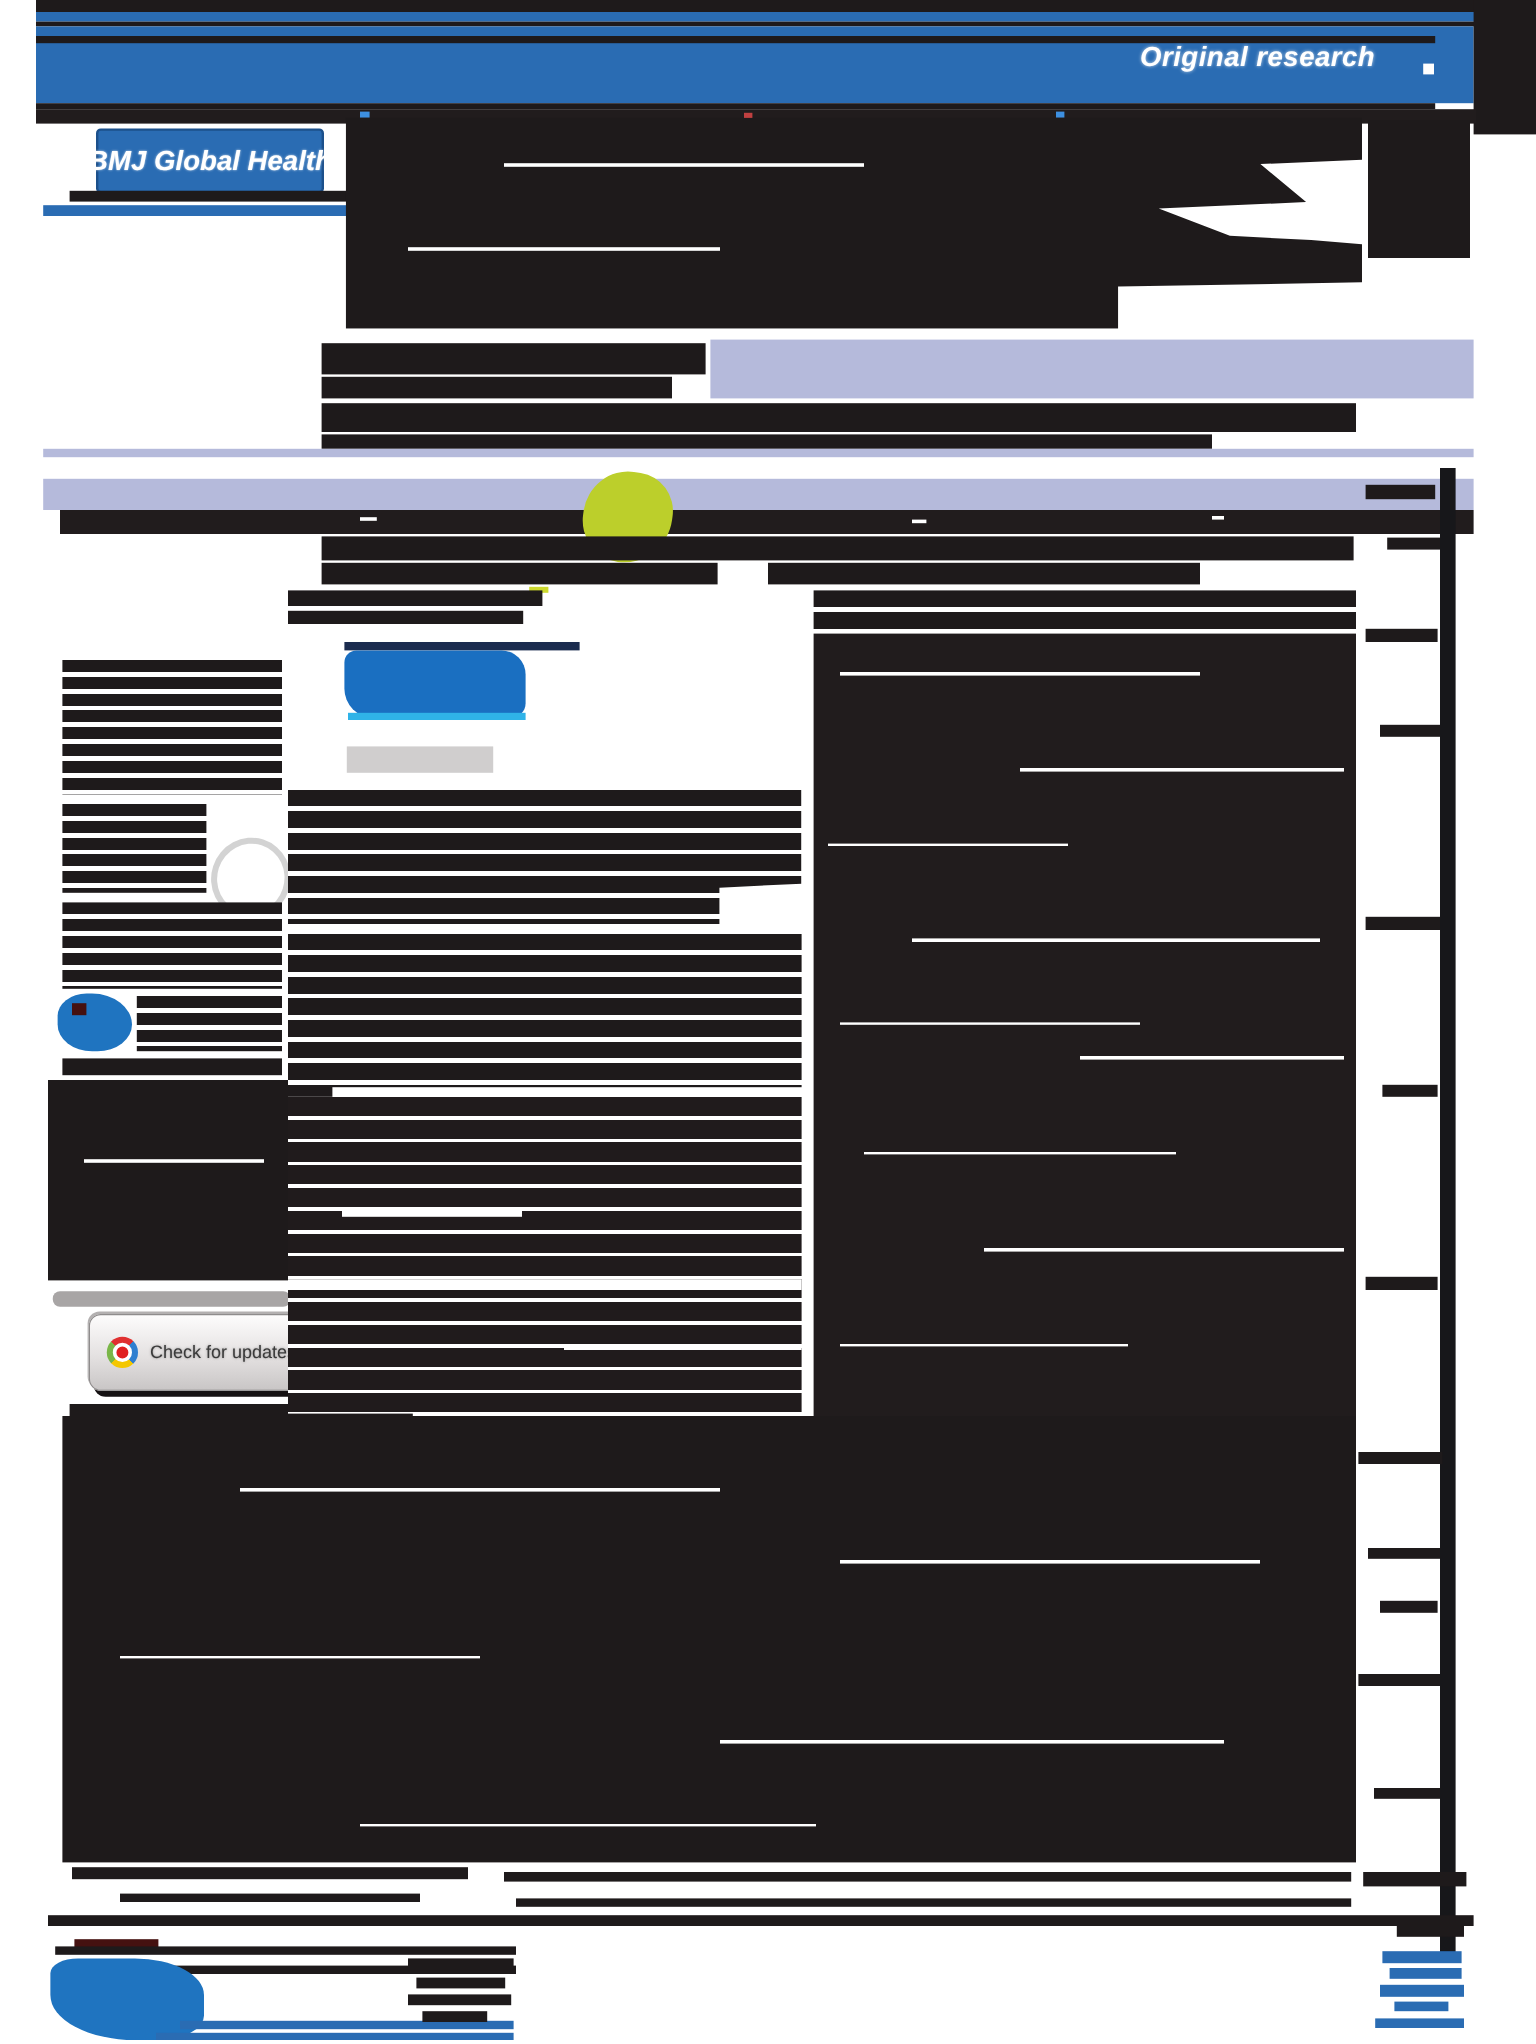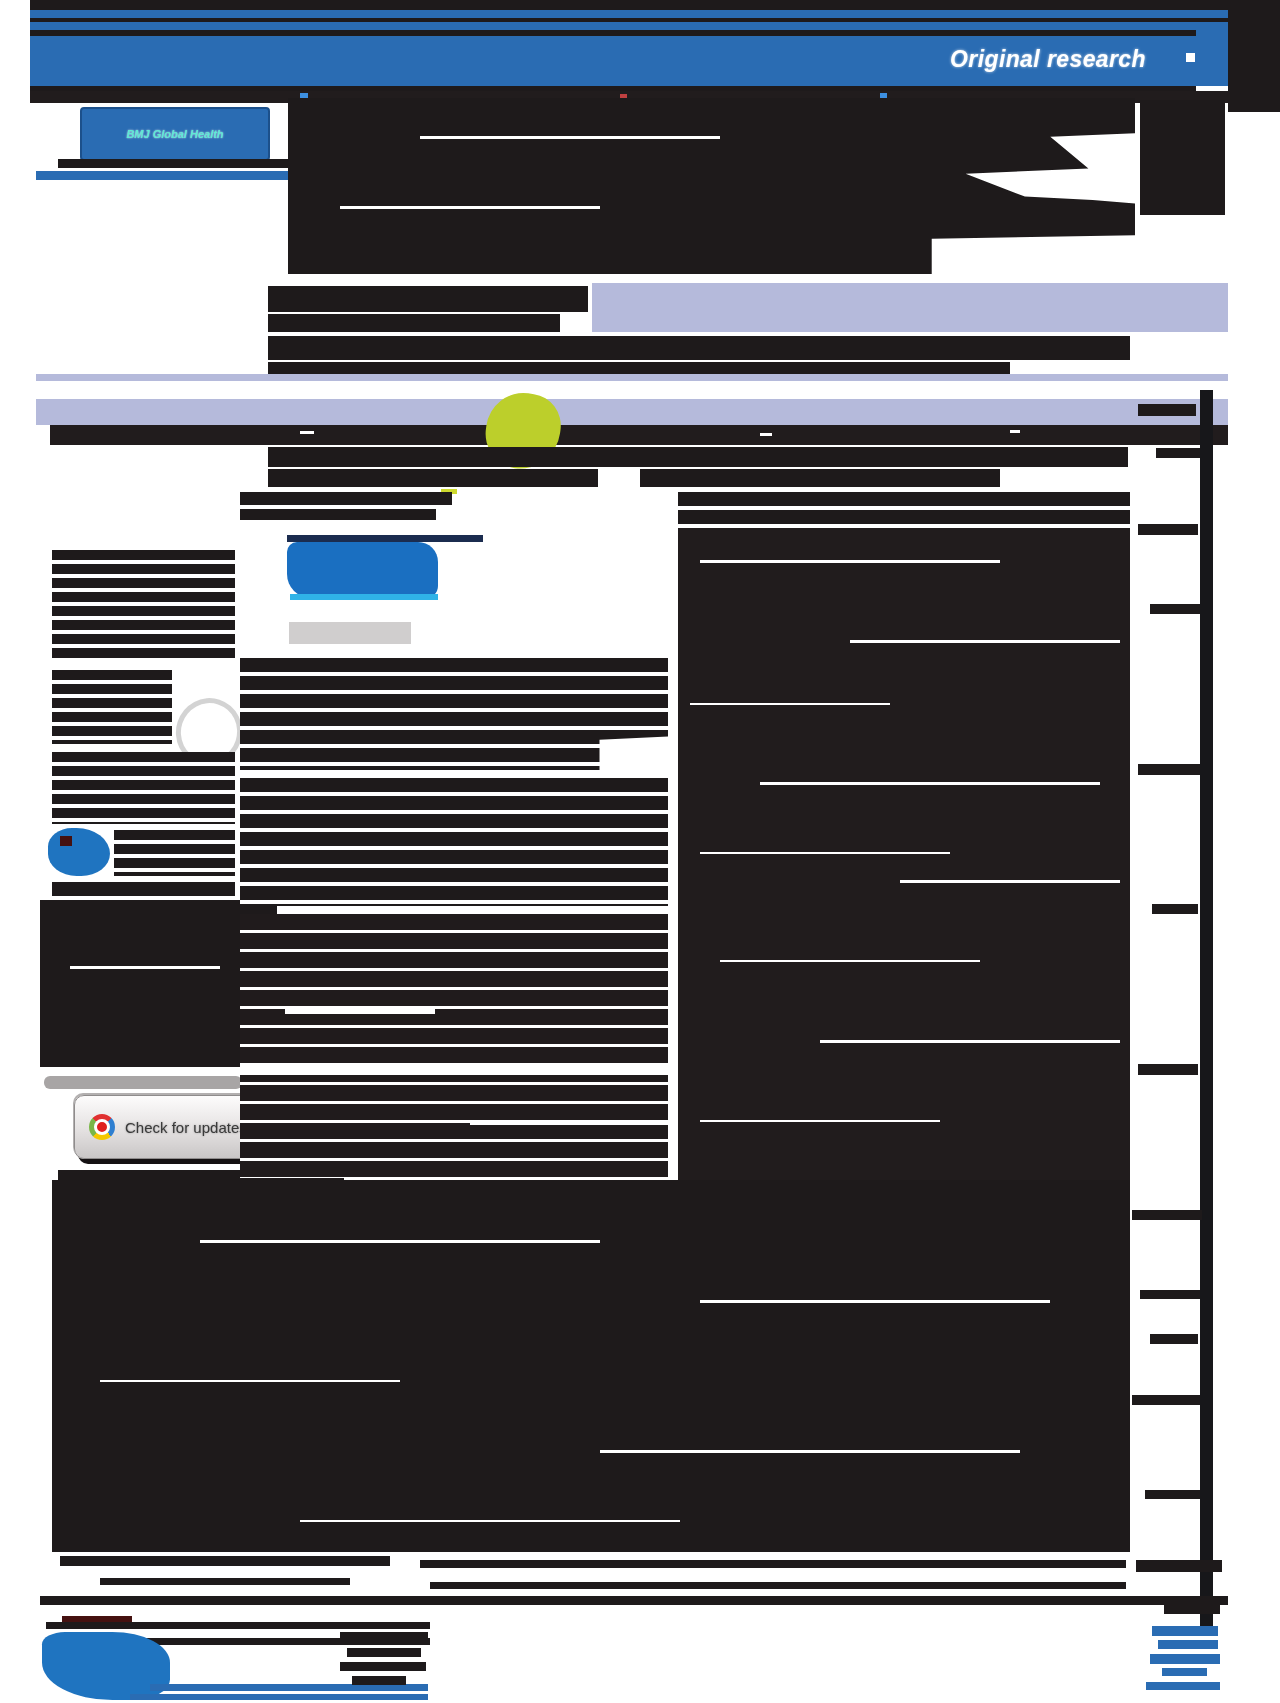--- a/index.html
+++ b/index.html
@@ -12,21 +12,21 @@
   .lav{background:#b5badb;}
   .wh{background:#ffffff;}
   
   .lines{background:repeating-linear-gradient(180deg,#1e1a1b 0 14px,#ffffff 14px 18px);}
   .lines-s{background:repeating-linear-gradient(180deg,#1e1a1b 0 10px,#ffffff 10px 14px);}
   .lines-d{background:repeating-linear-gradient(180deg,#201b1c 0 16px,#ffffff 16px 19px);}
   .hdr-label{color:#ffffff;font-weight:700;font-style:italic;font-size:23px;
              text-shadow:0 0 3px rgba(255,255,255,.75);letter-spacing:.4px;white-space:nowrap;}
   .logo-box{background:#2a6cb3;border:2px solid #1c508b;border-radius:4px;
             display:flex;align-items:center;justify-content:center;}
-  .logo-text{color:#5eead4;font-weight:700;font-style:italic;font-size:11px;
+  .logo-text{color:#ffffff;font-weight:700;font-style:italic;font-size:23px;
              text-shadow:0 0 2px rgba(255,255,255,.8);white-space:nowrap;}
   .abstract-blob{background:#1a6fc1;border-radius:10px 20px 12px 24px;}
   .orcid-blob{background:#bccf2b;border-radius:52% 44% 56% 48%;transform:rotate(8deg);}
   .ghost{background:#a9a6a6;opacity:.55;}
   .squiggle{border:5px solid rgba(130,130,130,.35);border-radius:50%;transform:rotate(18deg);background:transparent;}
   .blue-blob{background:#1f74c0;border-radius:42% 58% 50% 50%;}
   .check-btn{display:flex;align-items:center;gap:10px;padding-left:14px;box-sizing:border-box;
              background:linear-gradient(180deg,#fdfcfc 0%,#e4e1e1 55%,#c9c6c6 100%);
              border:1px solid #8f8c8c;border-radius:10px;
              box-shadow:4px 5px 0 #151112,-1px -2px 0 #b3b0b0;cursor:pointer;}
@@ -45,21 +45,21 @@
 <body>
 
 <div id="page">
 
   <div class="abs blk" style="left:30px;top:0;width:1250px;height:10px;"></div>
   <div class="abs blue" style="left:30px;top:10px;width:1250px;height:8px;"></div>
   <div class="abs blk" style="left:30px;top:18px;width:1250px;height:4px;"></div>
   <div class="abs blue" style="left:30px;top:22px;width:1198px;height:64px;"></div>
   <div class="abs blk" style="left:1228px;top:0;width:52px;height:112px;"></div>
   <div class="abs blk" style="left:30px;top:30px;width:1166px;height:6px;"></div>
-  <div class="abs hdr-label" style="left:950px;top:46px;">Original research</div>
+  <div class="abs hdr-label" style="left:950px;top:34px;">Original research</div>
   <div class="abs wh" style="left:1186px;top:53px;width:9px;height:9px;"></div>
   <div class="abs blk" style="left:30px;top:86px;width:1166px;height:5px;"></div>
   <div class="abs blk2" style="left:30px;top:91px;width:1200px;height:12px;"></div>
   <div class="abs" style="left:300px;top:93px;width:8px;height:5px;background:#3d8fe0;"></div>
   <div class="abs" style="left:620px;top:94px;width:7px;height:5px;background:#c04040;"></div>
   <div class="abs" style="left:880px;top:93px;width:7px;height:5px;background:#3d8fe0;"></div>
 
   <div class="abs logo-box" style="left:80px;top:107px;width:186px;height:50px;">
     <span class="logo-text">BMJ Global Health</span>
   </div>

